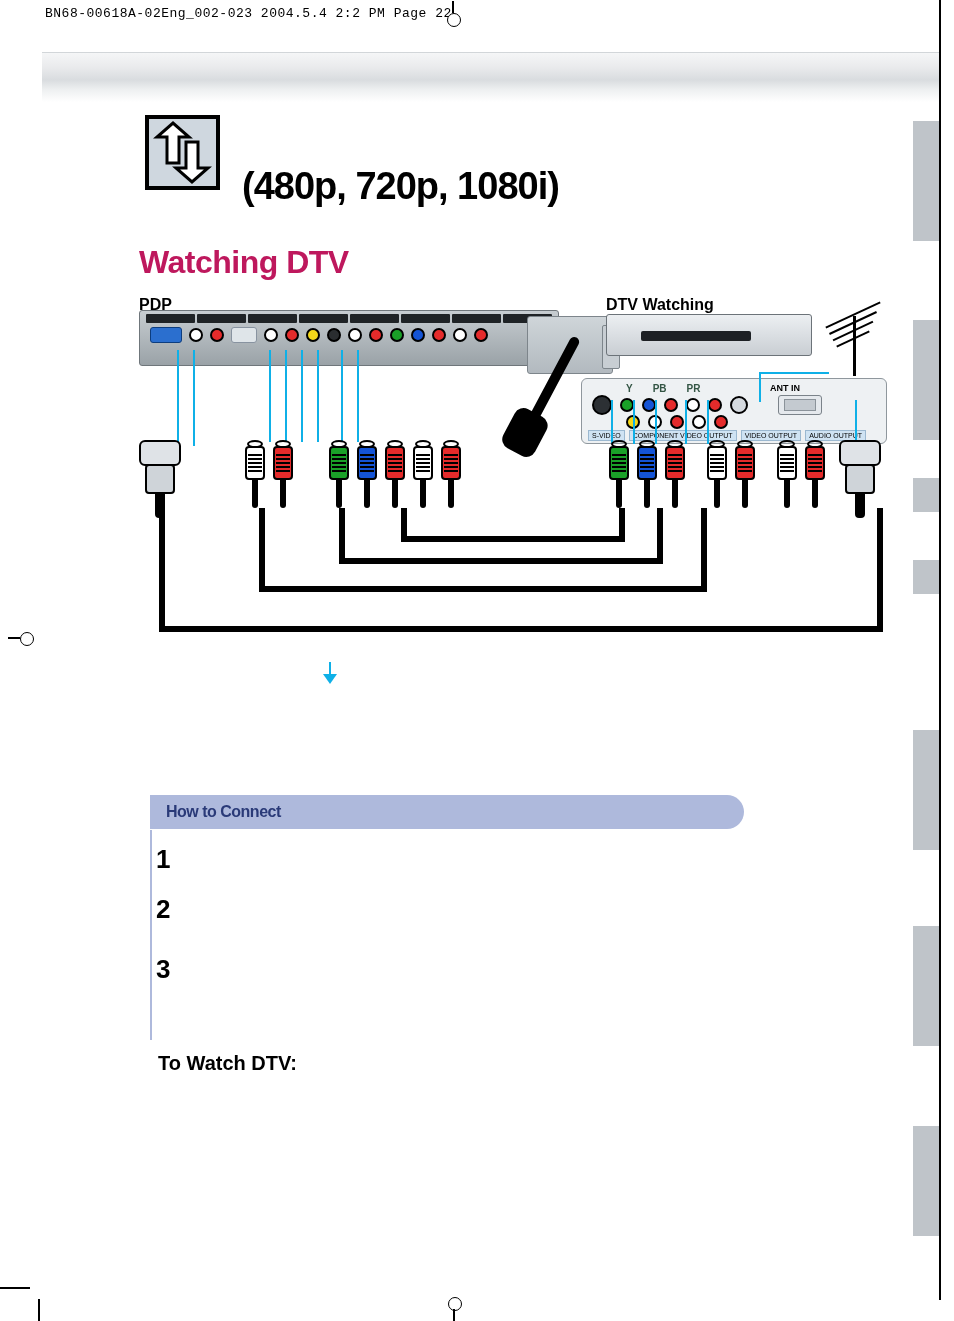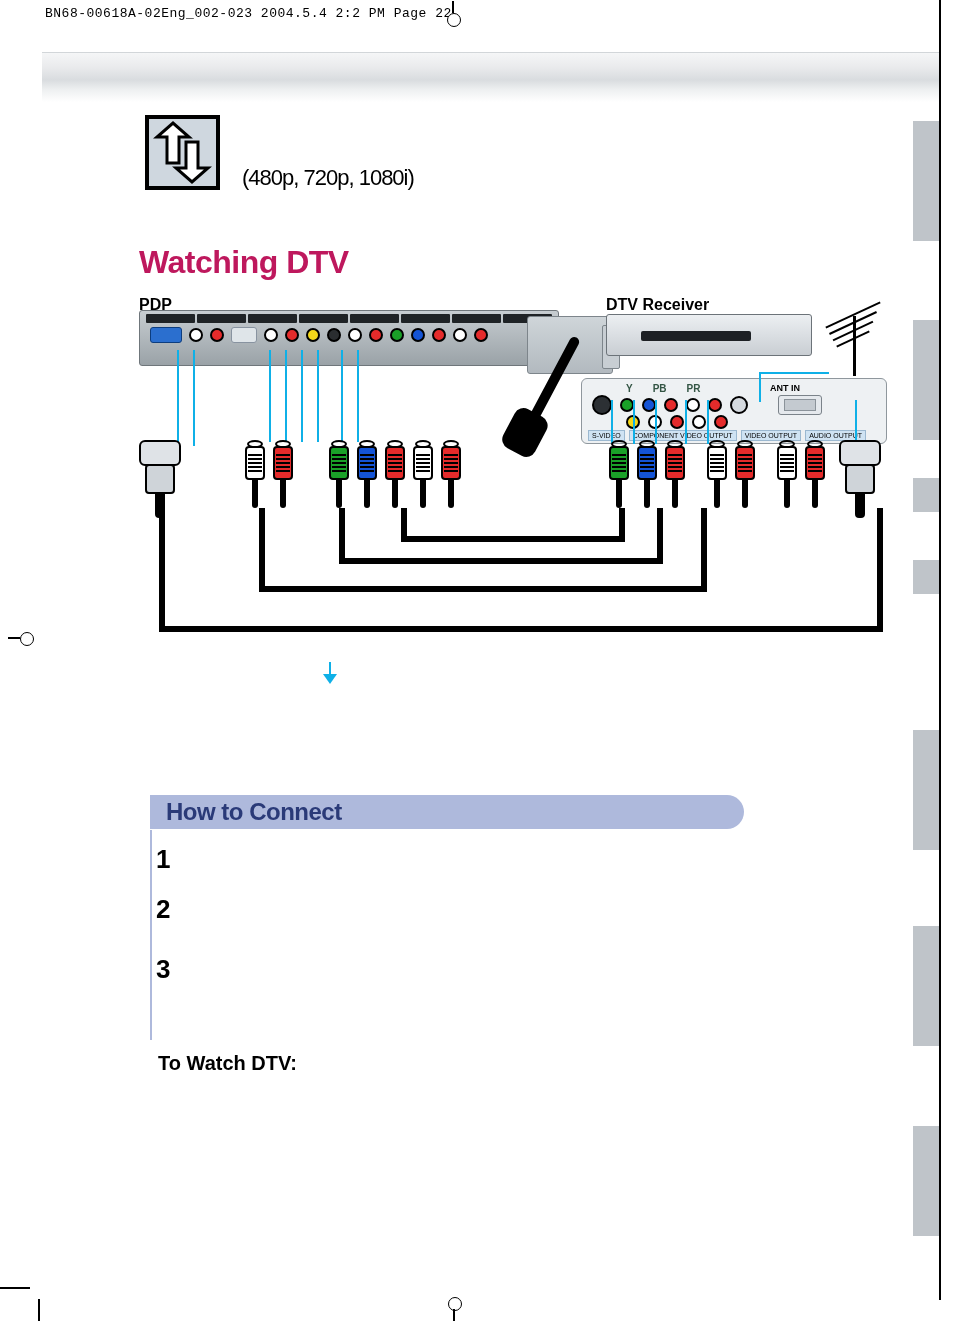--- a/index.html
+++ b/index.html
@@ -37,21 +37,21 @@
   .tab.t3 { top: 478px; height: 34px; }
   .tab.t4 { top: 560px; height: 34px; }
   .tab.t5 { top: 730px; height: 120px; }
   .tab.t6 { top: 926px; height: 120px; }
   .tab.t7 { top: 1126px; height: 110px; }
 
   
   .title-icon { position: absolute; top: 115px; left: 145px; width: 75px; height: 75px; border: 4px solid #000; background: #cfd7df; }
   .title-icon svg { position: absolute; inset: 0; }
   .title-main { position: absolute; top: 118px; left: 242px; font-weight: 800; font-size: 42px; letter-spacing: -1px; font-stretch: condensed; }
-  .title-sub { position: absolute; top: 165px; left: 242px; font-weight: 400; font-size: 22px; letter-spacing: -1px; font-stretch: condensed; }
+  .title-sub { position: absolute; top: 165px; left: 242px; font-weight: 700; font-size: 38px; letter-spacing: -1px; font-stretch: condensed; }
 
   .section-sub { position: absolute; top: 244px; left: 139px; color: #be185d; font-weight: 600; font-size: 32px; letter-spacing: -.5px; font-stretch: condensed; }
 
   .label { position: absolute; font-weight: 700; font-size: 16px; }
   .label.pdp { top: 296px; left: 139px; }
   .label.dtv { top: 296px; left: 606px; }
 
   
   .diagram { position: absolute; top: 310px; left: 139px; width: 750px; height: 420px; }
 
@@ -174,21 +174,21 @@
   .gr7 { top: 90px; left: 716px; height: 44px; }
 
   .arrow-down { position: absolute; top: 352px; left: 184px; width: 14px; height: 22px; }
   .arrow-down::before { content: ""; position: absolute; left: 6px; top: 0; width: 2px; height: 14px; background: #0fb0e7; }
   .arrow-down::after { content: ""; position: absolute; left: 0; top: 12px; width: 0; height: 0;
     border-left: 7px solid transparent; border-right: 7px solid transparent; border-top: 10px solid #0fb0e7; }
 
   
   .howto-bar { position: absolute; top: 795px; left: 150px; width: 594px; height: 34px;
     background: #aeb9dc; border-radius: 0 17px 17px 0; display: flex; align-items: center; }
-  .howto-bar span { margin-left: 16px; color: #2a3a78; font-weight: 600; font-size: 24px; font-stretch: condensed; letter-spacing: -.5px; }
+  .howto-bar span { margin-left: 16px; color: #2a3a78; font-weight: 600; font-size: 16px; font-stretch: condensed; letter-spacing: -.5px; }
   .howto-rule { position: absolute; top: 830px; left: 150px; width: 2px; height: 210px; background: #aeb9dc; }
 
   .step-num { position: absolute; left: 156px; font-weight: 700; font-size: 26px; font-stretch: condensed; }
   .step-num.n1 { top: 844px; }
   .step-num.n2 { top: 894px; }
   .step-num.n3 { top: 954px; }
 
   .to-watch { position: absolute; top: 1052px; left: 158px; font-weight: 800; font-size: 20px; }
 
 </style>
@@ -221,21 +221,21 @@
       <rect x="0" y="0" width="67" height="67" fill="none"></rect>
       <path d="M18 44 L18 18 L8 18 L24 4 L40 18 L30 18 L30 44 Z" fill="#fff" stroke="#000" stroke-width="3"></path>
       <path d="M49 23 L49 49 L59 49 L43 63 L27 49 L37 49 L37 23 Z" fill="#fff" stroke="#000" stroke-width="3"></path>
     </svg>
   </div>
   <div class="title-sub">(480p, 720p, 1080i)</div>
 
   <div class="section-sub">Watching DTV</div>
 
   <div class="label pdp">PDP</div>
-  <div class="label dtv">DTV Receiver</div>
+  <div class="label dtv">DTV Watching</div>
 
   <div class="diagram">
 
     <div class="pdp-panel">
       <div class="row-labels">
           <span></span>
           <span></span>
           <span></span>
           <span></span>
           <span></span>

